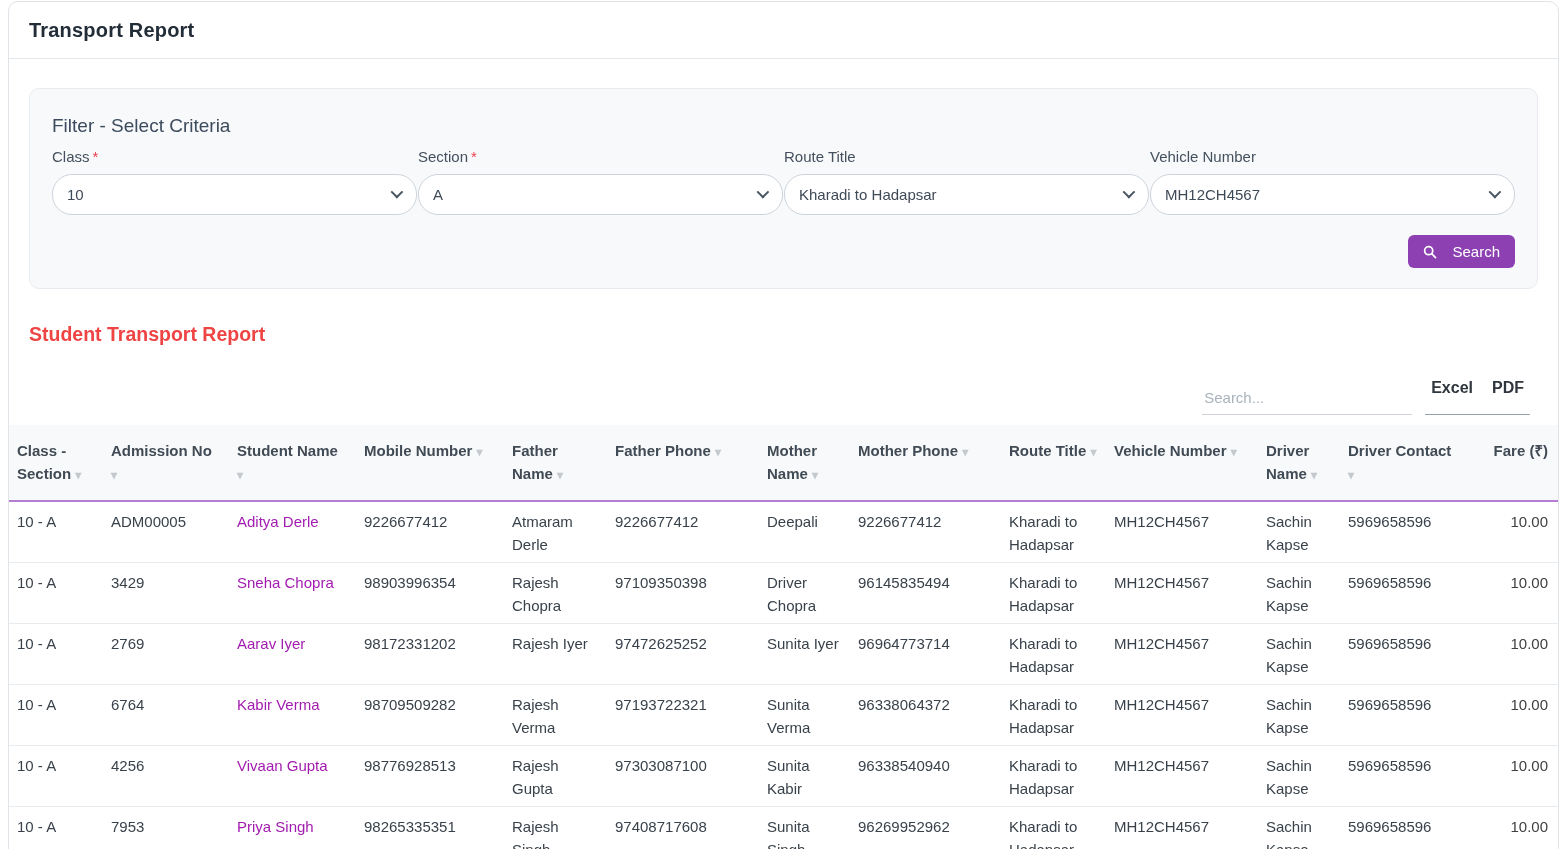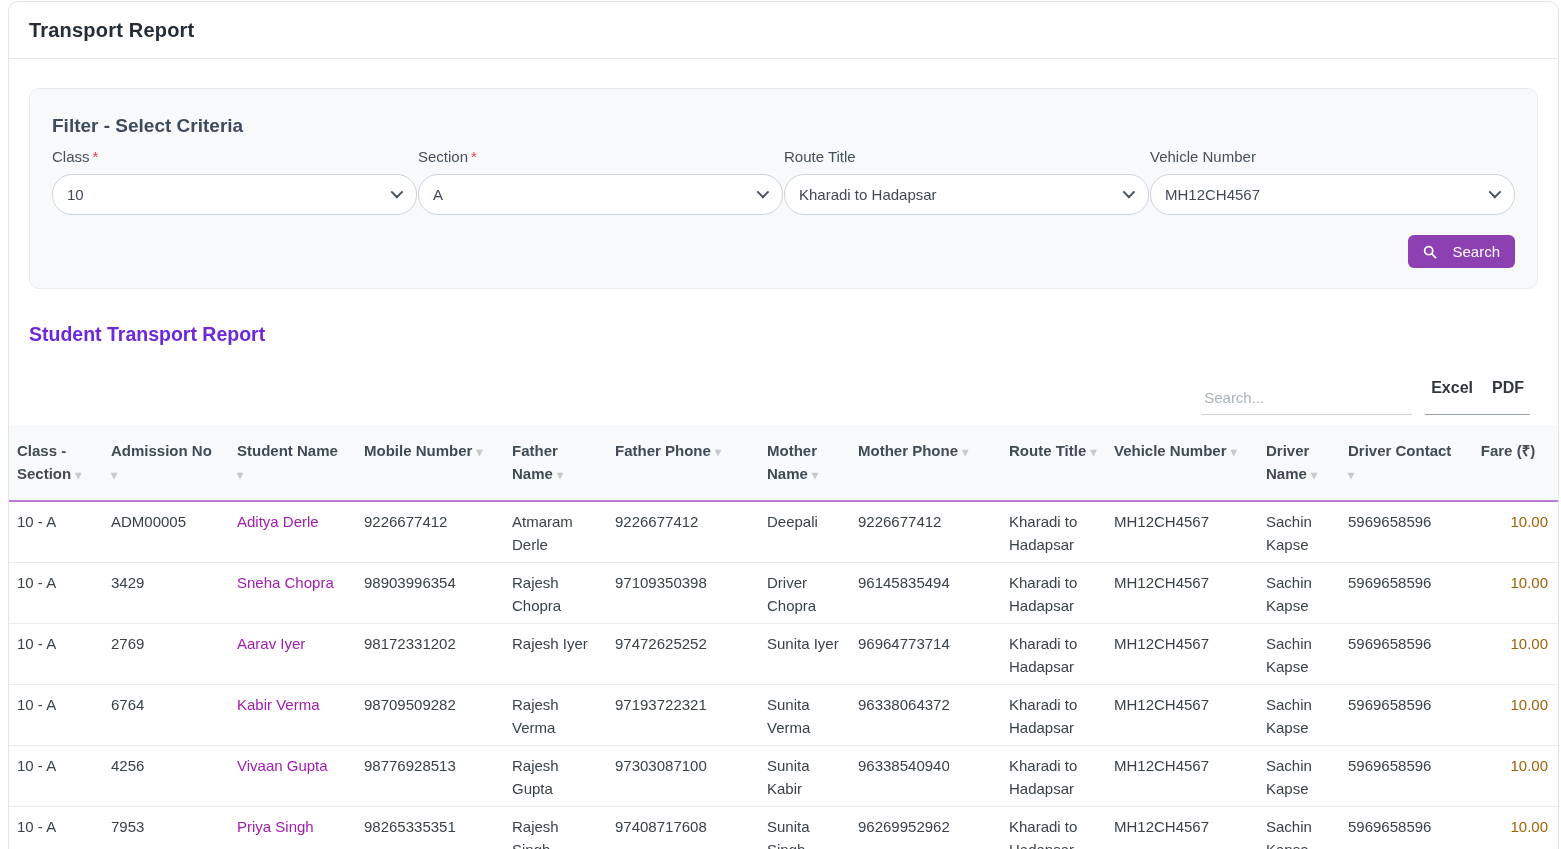--- a/index.html
+++ b/index.html
@@ -33,21 +33,21 @@
   
   .filter-card {
     margin: 29px 20px 0 20px;
     background: #f8f9fb;
     border: 1px solid #e8ecf1;
     border-radius: 10px;
     padding: 26px 22px 20px 22px;
   }
   .filter-title {
     font-size: 19px;
-    font-weight: 700;
+    font-weight: 400;
     color: #3c4b5d;
     margin-bottom: 8px;
   }
   .filter-fields { display: flex; gap: 1px; margin-top: 11px; }
   .field { flex: 1; }
   .field-label { font-size: 15px; color: #44505d; margin-bottom: 9px; }
   .req { color: #e8414d; margin-left: 3px; }
   .select {
     height: 41px;
     background: #fff;
@@ -80,21 +80,21 @@
     padding: 8px 15px;
     font-size: 15px;
     font-family: "Liberation Sans", sans-serif;
     cursor: pointer;
   }
   
   .report-title {
     margin: 34px 20px 0 20px;
     font-size: 19.5px;
     font-weight: 700;
-    color: #6d28d9;
+    color: #ef4444;
   }
   .report-toolbar {
     display: flex;
     justify-content: flex-end;
     align-items: flex-end;
     margin: 28px 28px 0 20px;
     gap: 13px;
   }
   .table-search {
     width: 210px;
@@ -136,30 +136,30 @@
     background: #f8f9fa;
     text-align: left;
     vertical-align: top;
     font-weight: 700;
     color: #414b55;
     padding: 14px 8px 13px 8px;
     line-height: 23px;
     border-bottom: 2px solid #b57ed2;
     cursor: pointer;
   }
-  thead th.num { text-align: center; padding-right: 10px; }
+  thead th.num { text-align: right; padding-right: 10px; }
   .sort-icon { color: #c4c9ce; font-size: 12px; }
   tbody td {
     vertical-align: top;
     padding: 9px 8px 6px 8px;
     line-height: 22.5px;
     color: #39424b;
     border-bottom: 1px solid #e9ecef;
   }
-  tbody td.num { text-align: right; padding-right: 10px; color: #a16207; }
+  tbody td.num { text-align: right; padding-right: 10px; color: #404040; }
   .student-link { color: #a21caf; text-decoration: none; cursor: pointer; }
 </style>
 </head>
 <body>
 
 <div class="page-card">
   <div class="page-header">
     <div class="page-title">Transport Report</div>
   </div>
 

